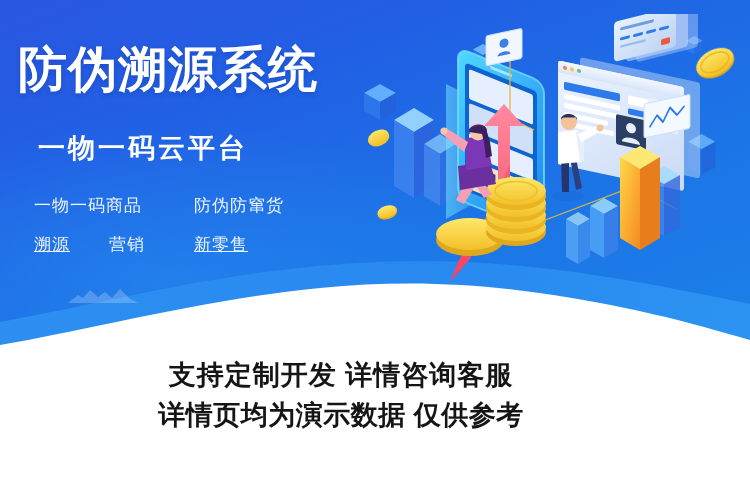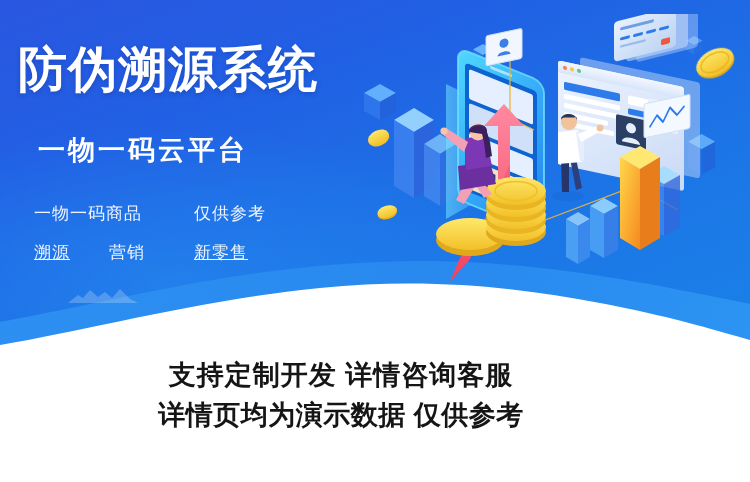--- a/index.html
+++ b/index.html
@@ -32,26 +32,26 @@
   .title{
     position:absolute;left:18px;top:40px;
     font-size:49px;line-height:58px;font-weight:bold;color:#ffffff;
     letter-spacing:1px;
     text-shadow:0 2px 5px rgba(10,40,120,.28);
     white-space:nowrap;
   }
   .subtitle{
     position:absolute;left:38px;top:133px;
     font-size:27px;line-height:34px;font-weight:bold;color:#ffffff;
-    letter-spacing:3px;white-space:nowrap;
+    letter-spacing:3px;white-space:nowrap;font-family:Liberation Mono, monospace;
   }
   .features{position:absolute;left:34px;top:194px;width:330px;}
   .feat-row{position:relative;height:39px;}
   .feat{
-    position:absolute;top:8px;
+    position:absolute;top:0;
     font-size:17px;line-height:24px;color:#eef4ff;
     letter-spacing:1px;white-space:nowrap;text-align:right;
   }
   .feat.c1{left:0px;}
   .feat.c2{left:160px;}
   .feat.r2c1{left:0px;text-decoration:underline;}
   .feat.r2c2{left:75px;}
   .feat.r2c3{left:160px;text-decoration:underline;}
 
   
@@ -93,21 +93,21 @@
   <svg class="mountain" viewBox="0 0 70 18">
     <path d="M0,18 L10,10 L15,13 L22,5 L30,12 L37,7 L44,13 L52,4 L62,14 L70,18 Z" fill="#ffffff" opacity="0.22"></path>
   </svg>
 
   <div class="title">防伪溯源系统</div>
   <div class="subtitle">一物一码云平台</div>
 
   <div class="features">
     <div class="feat-row">
       <span class="feat c1">一物一码商品</span>
-      <span class="feat c2">仅供参考</span>
+      <span class="feat c2">防伪防窜货</span>
     </div>
     <div class="feat-row">
       <span class="feat r2c1">溯源</span>
       <span class="feat r2c2">营销</span>
       <span class="feat r2c3">新零售</span>
     </div>
   </div>
 
   <div class="illus">
   <svg viewBox="0 0 392 290" width="392" height="290">

